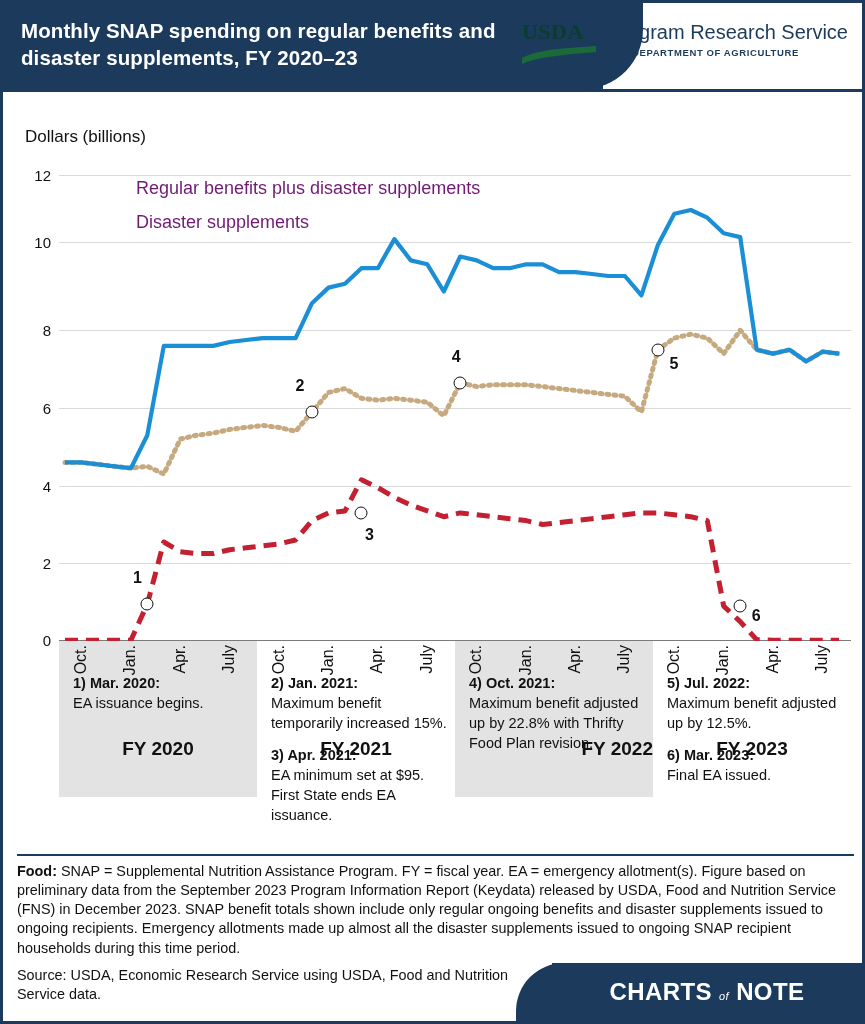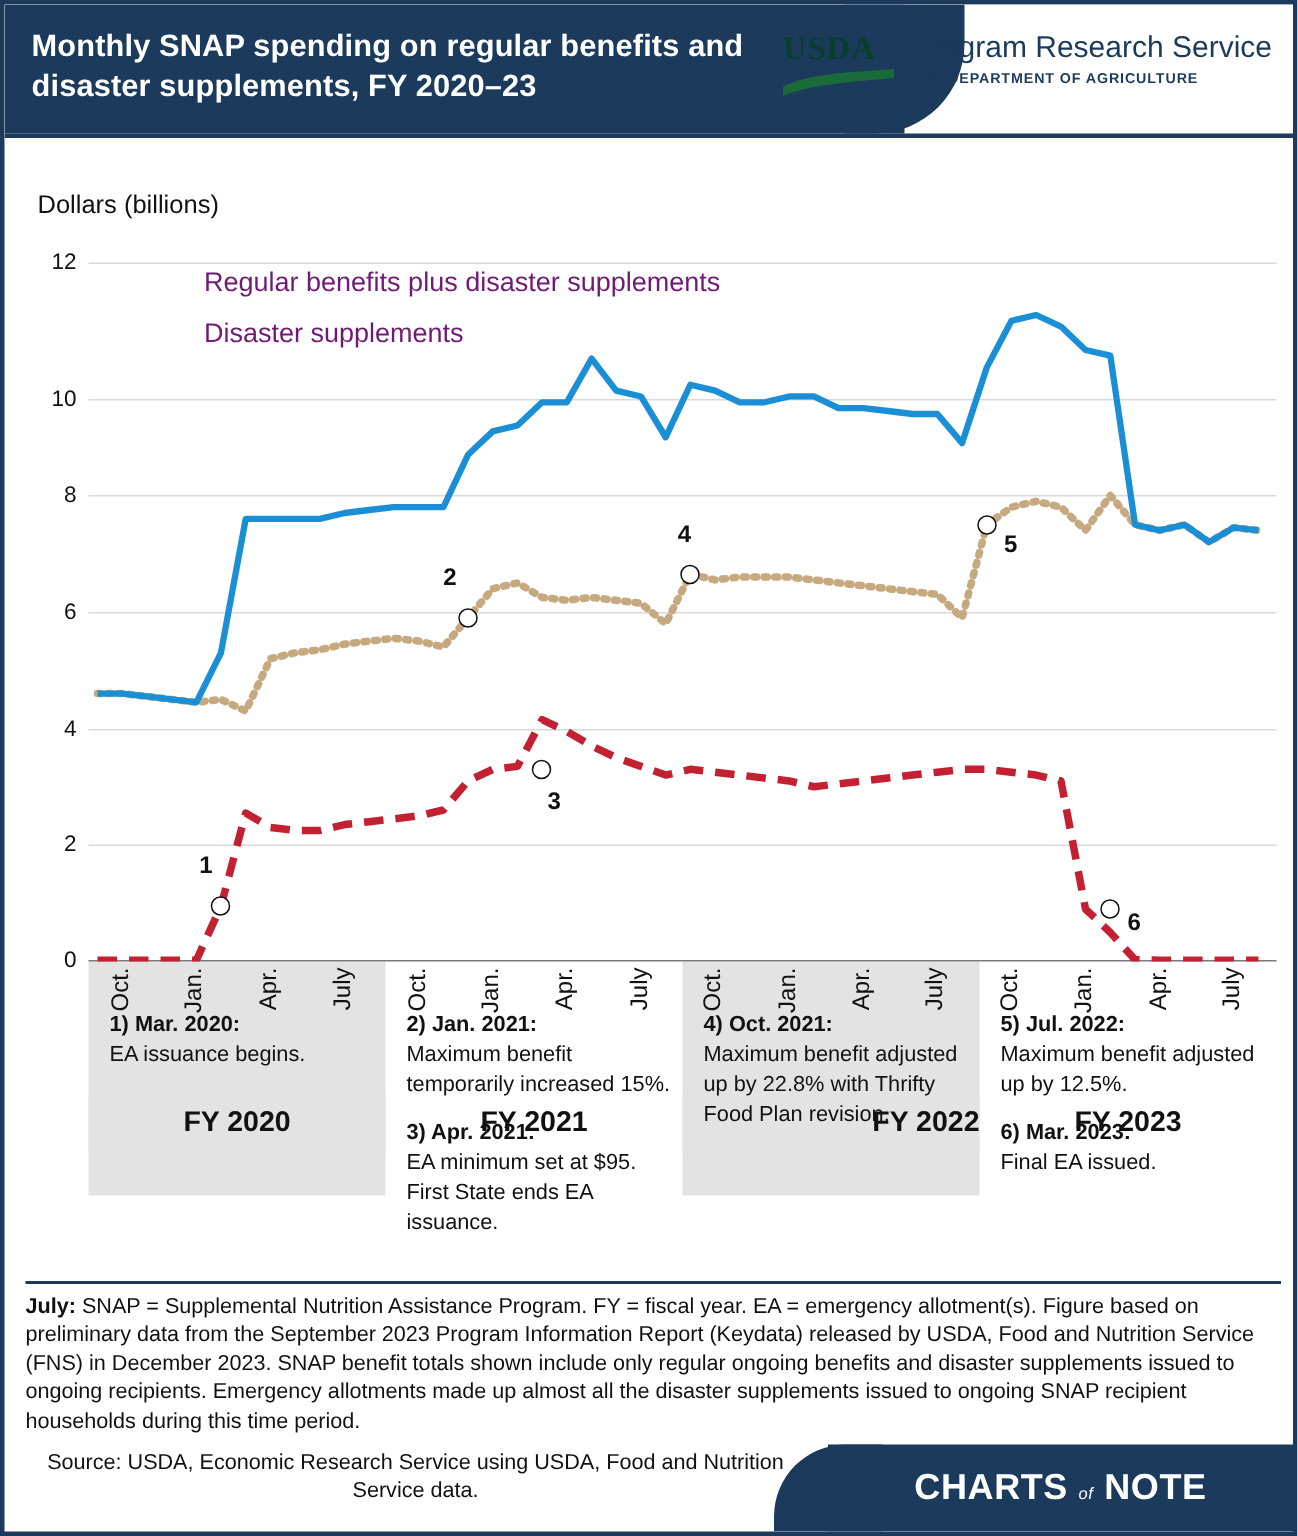--- a/index.html
+++ b/index.html
@@ -211,21 +211,20 @@
     height: 2px; background: #1b3a5c;
     margin-bottom: 6px;
   }
   .source {
     position: absolute;
     left: 14px; top: 963px;
     font-size: 14.4px;
     line-height: 1.35;
     color: #111;
     width: 520px;
-    text-align: center;
   }
   .con-badge {
     position: absolute;
     right: 0; bottom: 0;
     width: 310px; height: 58px;
     background: #1b3a5c;
     display: flex;
     align-items: center;
     justify-content: center;
   }
@@ -293,21 +292,21 @@
     <div class="y-axis-label">Dollars (billions)</div>
 
     <div class="fy-band" style="left:56px; width:198px;"></div>
     <div class="fy-band" style="left:452px; width:198px;"></div>
 
     <div class="plot">
 
       <div class="gridline" style="top:0px;">
         <span class="ytick">12</span>
       </div>
-      <div class="gridline" style="top:91px;">
+      <div class="gridline" style="top:67px;">
         <span class="ytick">10</span>
       </div>
       <div class="gridline" style="top:155.3px;">
         <span class="ytick">8</span>
       </div>
       <div class="gridline" style="top:233px;">
         <span class="ytick">6</span>
       </div>
       <div class="gridline" style="top:310.7px;">
         <span class="ytick">4</span>
@@ -421,21 +420,21 @@
       <div class="note-block">
         <b>6) Mar. 2023:</b><br>
         <span>Final EA issued.</span>
       </div>
     </div>
 
   </div>
 
   <div class="footnote">
     <div class="divider"></div>
-    <span><b>July:</b>
+    <span><b>Food:</b>
     <span>SNAP = Supplemental Nutrition Assistance Program. FY = fiscal year. EA = emergency allotment(s). Figure based on preliminary data from the September 2023 Program Information Report (Keydata) released by USDA, Food and Nutrition Service (FNS) in December 2023. SNAP benefit totals shown include only regular ongoing benefits and disaster supplements issued to ongoing recipients. Emergency allotments made up almost all the disaster supplements issued to ongoing SNAP recipient households during this time period.</span></span>
   </div>
 
   <div class="source">Source: USDA, Economic Research Service using USDA, Food and Nutrition Service data.</div>
 
   <div class="con-badge">
     <span class="con-text">
       <span>CHARTS</span>
       <span class="of">of</span>
       <span>NOTE</span>

